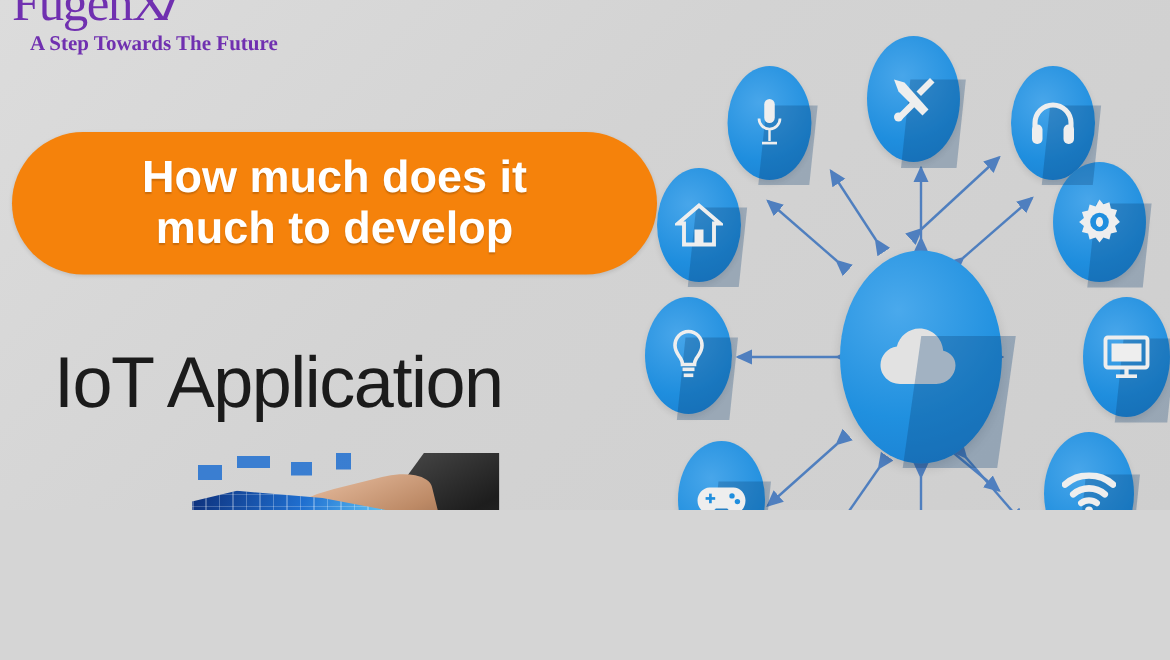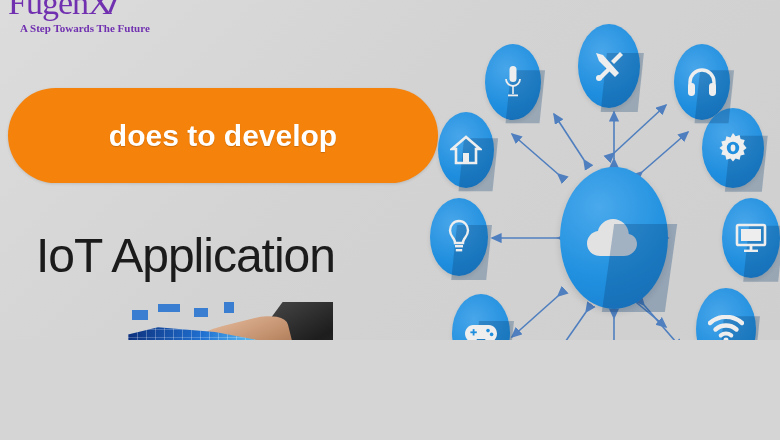--- a/index.html
+++ b/index.html
@@ -21,21 +21,21 @@
     font-size:34px;color:#7030b0;letter-spacing:-1px;
     line-height:34px;white-space:nowrap;
   }
   #logo-slash{
     position:absolute;left:110px;top:2px;width:3px;height:26px;
     background:#7030b0;transform:rotate(22deg);transform-origin:top left;
   }
   #logo-tag{
     position:absolute;left:12px;top:36px;
     font-family:"Liberation Serif", serif;
-    font-size:11px;font-weight:bold;color:#7030b0;white-space:nowrap;
+    font-size:14px;font-weight:bold;color:#7030b0;white-space:nowrap;
   }
 
   
   #pill{
     position:absolute;left:8px;top:88px;width:430px;height:95px;
     background:#f5820b;border-radius:50px;
     display:flex;flex-direction:column;align-items:center;justify-content:center;
     box-shadow:0 1px 3px rgba(0,0,0,.12);
   }
   .pill-line{
@@ -111,21 +111,22 @@
 
 <div id="canvas">
 
   <div id="logo">
     <div id="logo-word">FugenX</div>
     <div id="logo-slash"></div>
     <div id="logo-tag">A Step Towards The Future</div>
   </div>
 
   <div id="pill">
-    <div class="pill-line">does to develop</div>
+    <div class="pill-line">How much does it</div>
+    <div class="pill-line">much to develop</div>
   </div>
 
   <div id="heading">IoT Application</div>
 
   <div id="handshake">
     <div class="hs-frag" style="left:4px;top:10px;width:16px;height:10px;"></div>
     <div class="hs-frag" style="left:30px;top:4px;width:22px;height:8px;"></div>
     <div class="hs-frag" style="left:66px;top:8px;width:14px;height:9px;"></div>
     <div class="hs-frag" style="left:96px;top:2px;width:10px;height:11px;"></div>
     <div class="hs-sleeve"></div>

